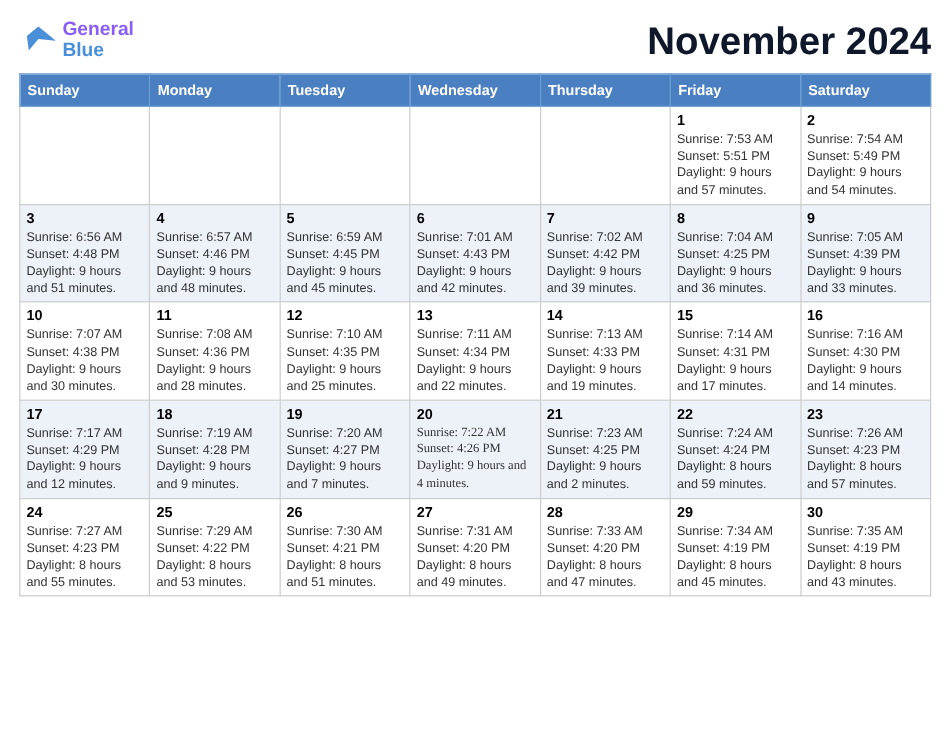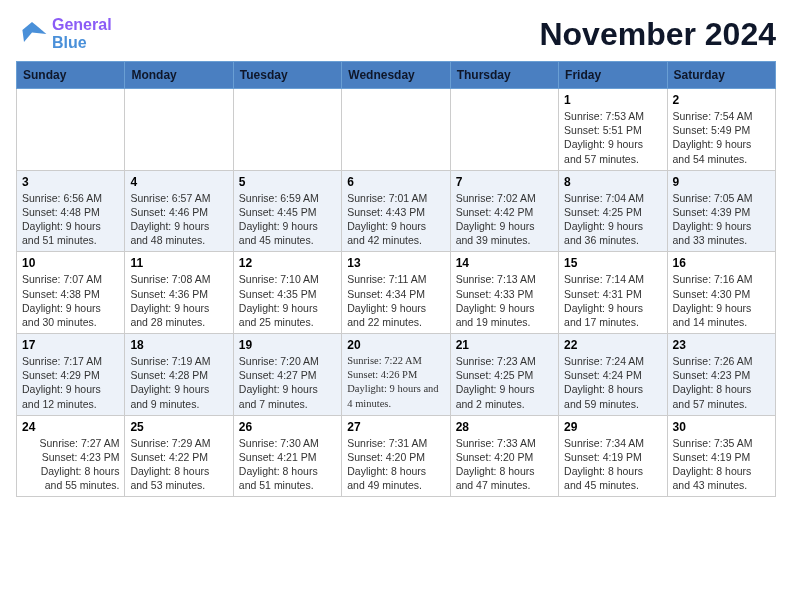--- a/index.html
+++ b/index.html
@@ -37,21 +37,21 @@
       font-size: 14px;
       color: #555;
     }
     .calendar {
       width: 100%;
       border-collapse: collapse;
       font-size: 11px;
     }
     .calendar th {
       background-color: #4a7fc1;
-      color: #0f172a;
+      color: #ffffff;
       text-align: left;
       padding: 6px 6px;
       font-size: 12px;
       font-weight: bold;
       border: 1px solid #6a9fd4;
     }
     .calendar td {
       vertical-align: top;
       border: 1px solid #ccc;
       padding: 4px 5px;
@@ -261,21 +261,21 @@
         <td>
           <div class="day-number">23</div>
           <div class="day-info" style="white-space: pre-line;">Sunrise: 7:26 AM
 Sunset: 4:23 PM
 Daylight: 8 hours and 57 minutes.</div>
         </td>
       </tr>
       <tr class="row-odd">
         <td>
           <div class="day-number">24</div>
-          <div class="day-info" style="white-space: pre-line; text-align: right;">Sunrise: 7:27 AM
+          <div class="day-info" style="white-space: pre-line;">Sunrise: 7:27 AM
 Sunset: 4:23 PM
 Daylight: 8 hours and 55 minutes.</div>
         </td>
         <td>
           <div class="day-number">25</div>
           <div class="day-info" style="white-space: pre-line;">Sunrise: 7:29 AM
 Sunset: 4:22 PM
 Daylight: 8 hours and 53 minutes.</div>
         </td>
         <td>

